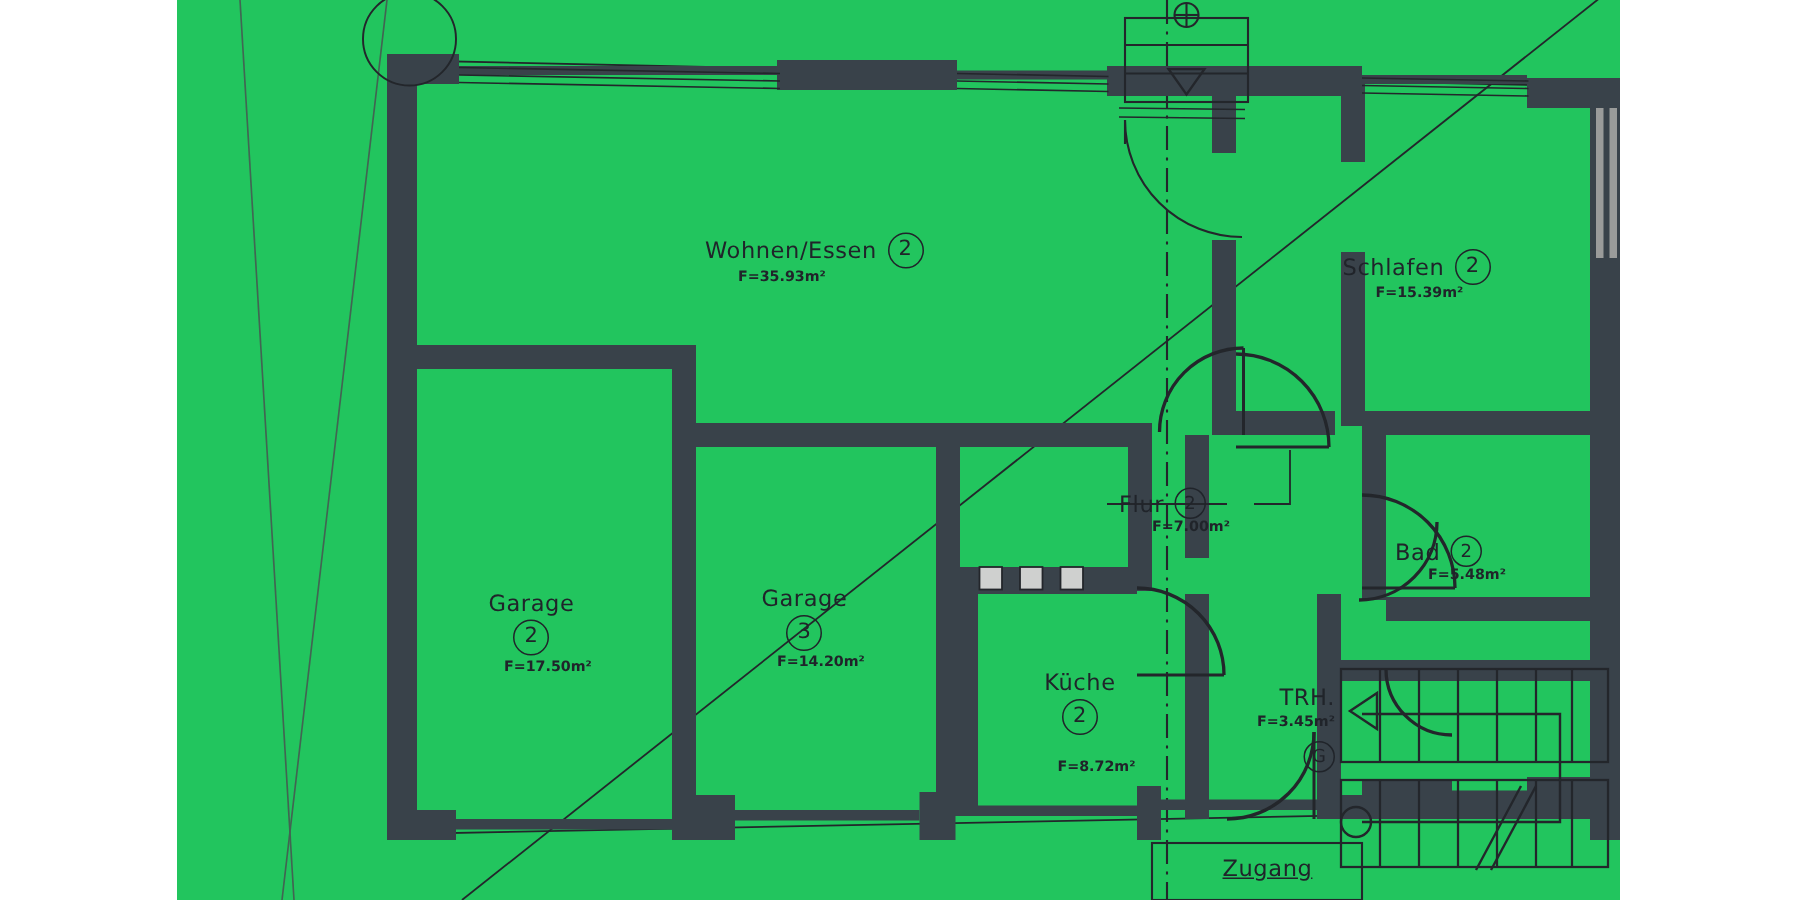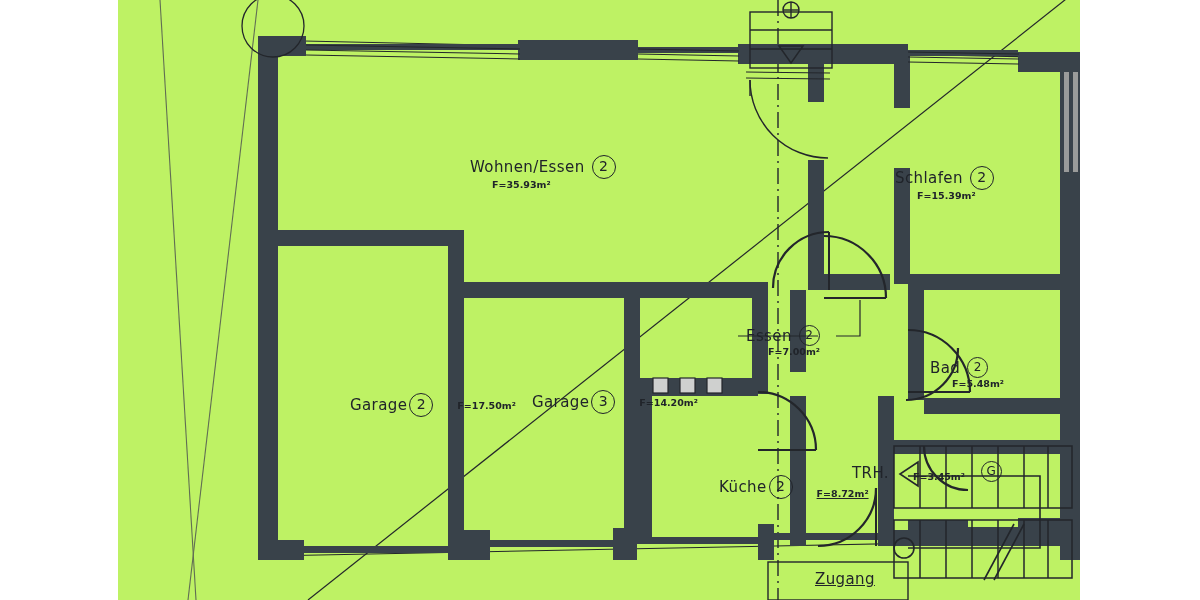--- a/index.html
+++ b/index.html
@@ -1,32 +1,32 @@
 <!DOCTYPE html>
 <html><head>
 <meta charset="utf-8">
 <title>Floor Plan</title>
 <style>
   html,body{margin:0;padding:0;background:#ffffff;}
   body{width:1200px;height:600px;overflow:hidden;
        font-family:"DejaVu Sans", sans-serif;}
   #stage{position:relative;width:1200px;height:600px;background:#ffffff;}
   #paper{position:absolute;left:118px;top:0;width:962px;height:600px;
-         background:#bef264;overflow:hidden;}
+         background:#22c55e;overflow:hidden;}
   #plansvg{position:absolute;left:0;top:0;}
   .lbl{position:absolute;color:#20242a;white-space:nowrap;
        font-family:"DejaVu Sans", sans-serif;letter-spacing:.4px;}
   .rname{font-size:15px;}
   .rarea{font-size:9.5px;font-weight:bold;letter-spacing:0;padding-left:22px;}
   .circ{display:inline-block;width:22px;height:22px;line-height:21px;
         border:1.6px solid #20242a;border-radius:50%;text-align:center;
         font-size:14px;vertical-align:middle;}
   .circ-sm{width:19px;height:19px;line-height:18px;font-size:12px;border-width:1.5px;}
   .row{display:flex;align-items:center;gap:7px;}
-  .stack{display:flex;flex-direction:row;align-items:center;gap:2px;margin-left:36px;}
+  .stack{display:flex;flex-direction:column;align-items:center;gap:2px;}
 </style>
 </head>
 <body>
 
 <div id="stage">
 
   <div id="paper">
 
     <svg id="plansvg" width="962" height="600" viewBox="0 0 962 600">
 
@@ -260,39 +260,39 @@
     <div class="lbl" style="left:378px;top:390px;">
       <div class="stack">
         <span class="rname">Garage</span>
         <span class="circ">3</span>
         <span class="rarea">F=14.20m²</span>
       </div>
     </div>
 
     <div class="lbl" style="left:628px;top:325px;">
       <div class="row">
-        <span class="rname">Essen</span>
+        <span class="rname">Flur</span>
         <span class="circ circ-sm">2</span>
       </div>
       <div class="rarea">F=7.00m²</div>
     </div>
 
     <div class="lbl" style="left:812px;top:357px;">
       <div class="row">
         <span class="rname">Bad</span>
         <span class="circ circ-sm">2</span>
       </div>
       <div class="rarea">F=5.48m²</div>
     </div>
 
-    <div class="lbl" style="left:565px;top:474px;">
+    <div class="lbl" style="left:565px;top:446px;">
       <div class="stack">
         <span class="rname">Küche</span>
         <span class="circ">2</span>
-        <span class="rarea" style="margin-top:14px;text-decoration:underline;">F=8.72m²</span>
+        <span class="rarea" style="margin-top:14px;">F=8.72m²</span>
       </div>
     </div>
 
     <div class="lbl" style="left:698px;top:456px;">
       <div class="stack" style="align-items:flex-end;">
         <span class="rname">TRH.</span>
         <span class="rarea">F=3.45m²</span>
         <span class="circ circ-sm" style="margin-left:14px;margin-top:5px;">G</span>
       </div>
     </div>

